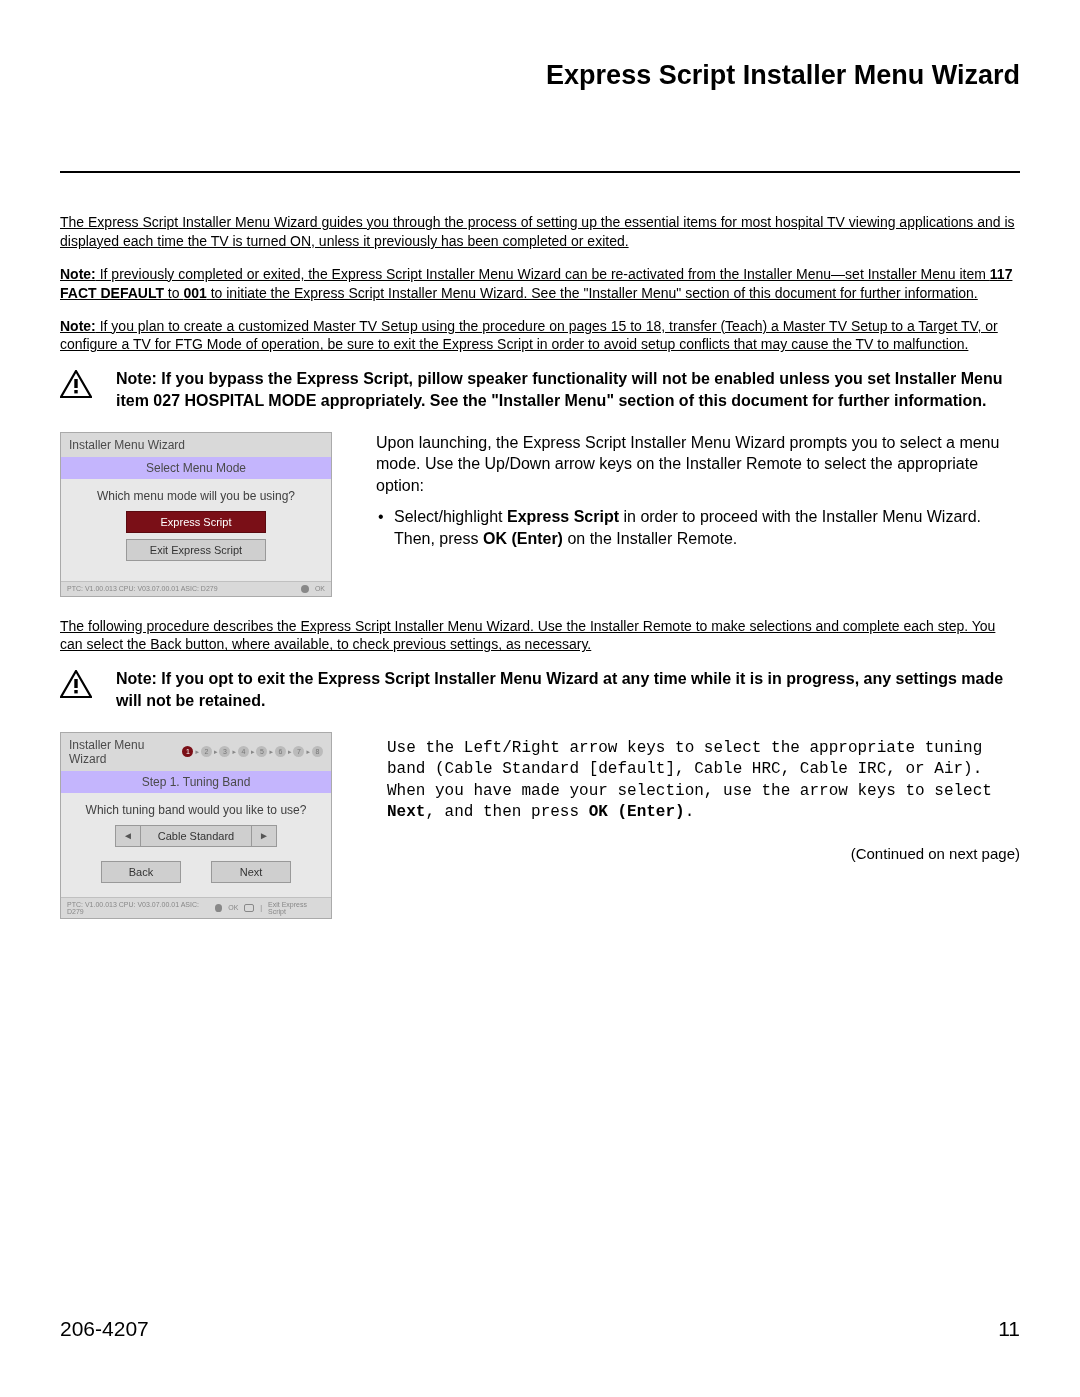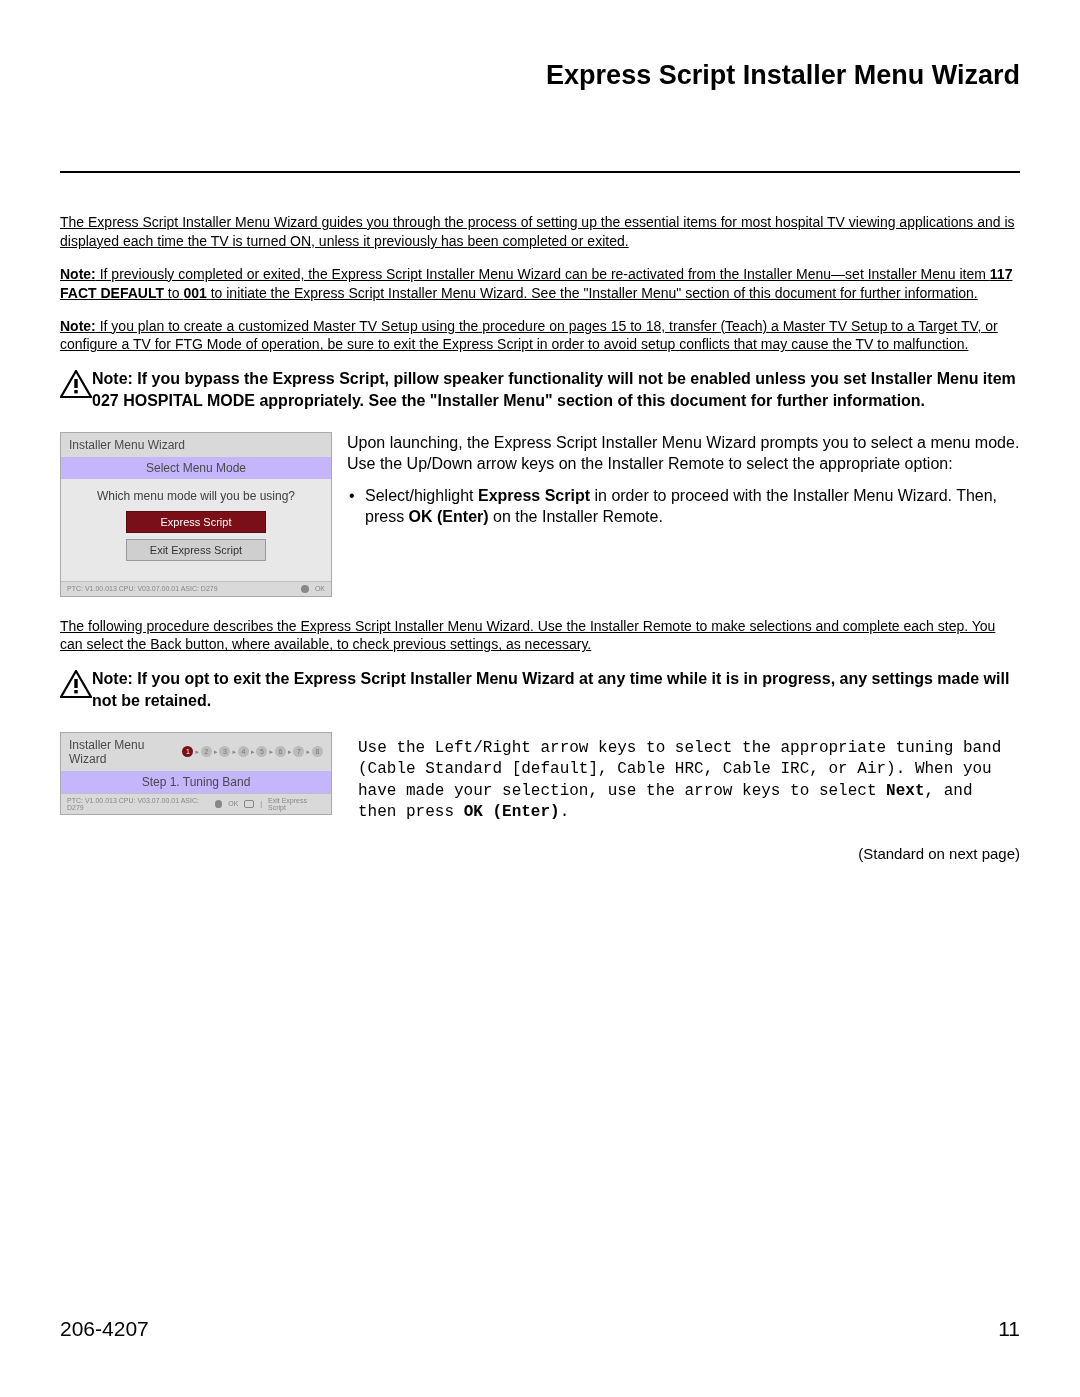--- a/index.html
+++ b/index.html
@@ -25,38 +25,38 @@
   }
   .body-text {
     font-size: 14px;
     line-height: 1.35;
     margin-bottom: 14px;
     text-decoration: underline;
   }
   .warning-row {
     display: flex;
     align-items: flex-start;
-    gap: 0;
+    gap: 24px;
     margin-bottom: 20px;
     margin-top: 10px;
   }
   .warning-icon {
     flex: 0 0 auto;
     width: 32px;
     height: 28px;
     margin-top: 2px;
   }
   .warning-text {
     font-size: 16px;
     font-weight: bold;
     line-height: 1.35;
   }
   .split-row {
     display: flex;
-    gap: 15px;
+    gap: 44px;
     margin-bottom: 20px;
     margin-top: 20px;
   }
   .split-left { flex: 0 0 272px; }
   .split-right { flex: 1; font-size: 16px; line-height: 1.35; }
   .bullet-list { list-style: none; padding-left: 18px; margin-top: 10px; }
   .bullet-list li { position: relative; margin-bottom: 10px; font-size:16px; line-height:1.35;}
   .bullet-list li::before {
     content: "•";
     position: absolute;
@@ -259,36 +259,48 @@
           <span class="pill">5</span>
             <span class="arr">▸</span>
           <span class="pill">6</span>
             <span class="arr">▸</span>
           <span class="pill">7</span>
             <span class="arr">▸</span>
           <span class="pill">8</span>
         </span>
       </div>
       <div class="wiz-sub">Step 1. Tuning Band</div>
+      <div class="wiz-body">
+        <div class="wiz-q">Which tuning band would you like to use?</div>
+        <div class="tuning-row">
+          <div class="arrow-btn">◄</div>
+          <div class="val">Cable Standard</div>
+          <div class="arrow-btn">►</div>
+        </div>
+        <div class="nav-row">
+          <div class="nav-btn">Back</div>
+          <div class="nav-btn">Next</div>
+        </div>
+      </div>
       <div class="wiz-foot">
         <span>PTC: V1.00.013 CPU: V03.07.00.01 ASIC: D279</span>
         <span class="right">
           <span class="ok-dot"></span>
             <span>OK</span>
           <span class="cc-box"></span>
           <span>|</span>
           <span>Exit Express Script</span>
         </span>
       </div>
     </div>
   </div>
   <div class="split-right">
     <p style="margin-left:11px; margin-top:6px;font-family:Liberation Mono, monospace;">
       <span>Use the Left/Right arrow keys to select the appropriate tuning band (Cable Standard [default], Cable HRC, Cable IRC, or Air). When you have made your selection, use the arrow keys to select </span><b>Next</b><span>, and then press </span><b>OK (Enter)</b><span>.</span>
     </p>
-    <p class="continued">(Standard on next page)</p>
+    <p class="continued">(Continued on next page)</p>
   </div>
 </div>
 
 <div class="footer">
   <span>206-4207</span>
   <span>11</span>
 </div>
 
 </body></html>

